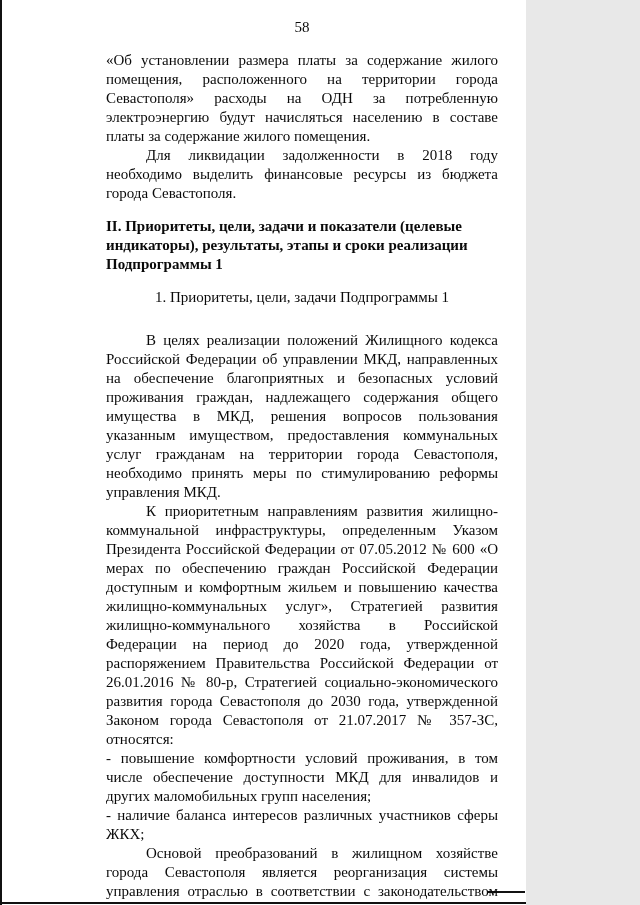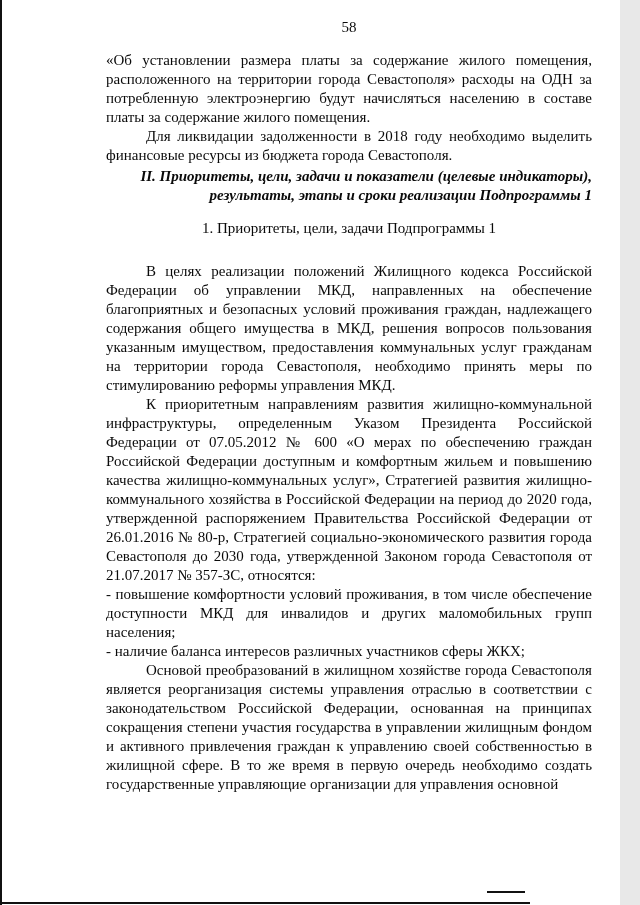--- a/index.html
+++ b/index.html
@@ -2,21 +2,21 @@
 <html><head>
 <meta charset="utf-8">
 <style>
   html, body {
     margin: 0;
     padding: 0;
     background: #e8e8e8;
   }
   .page {
     position: relative;
-    width: 620px;
+    width: 526px;
     height: 905px;
     background: #ffffff;
     font-family: "Liberation Serif", serif;
     color: #0a0a0a;
     overflow: hidden;
     box-sizing: border-box;
   }
   
   .artifact { position: absolute; background: #111; }
   .artifact-left   { left: 0; top: 0; width: 2px; height: 100%; }
@@ -45,23 +45,22 @@
   .body-continued {
     text-align: justify;
     text-indent: 0;
   }
   .list-item {
     text-align: justify;
     text-indent: 0;
   }
   .heading {
     font-weight: bold;
-    text-align: right;
-    margin-top: 2px;
-    font-style: italic;
+    text-align: left;
+    margin-top: 14px;
   }
   .subheading {
     text-align: center;
     margin-top: 14px;
     margin-bottom: 24px;
   }
 </style>
 </head>
 <body>
 

